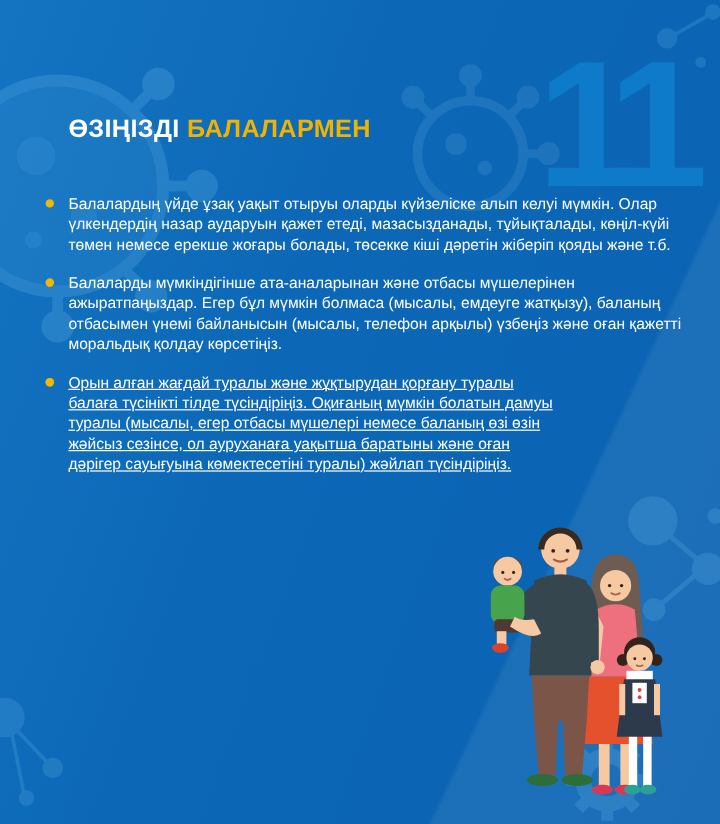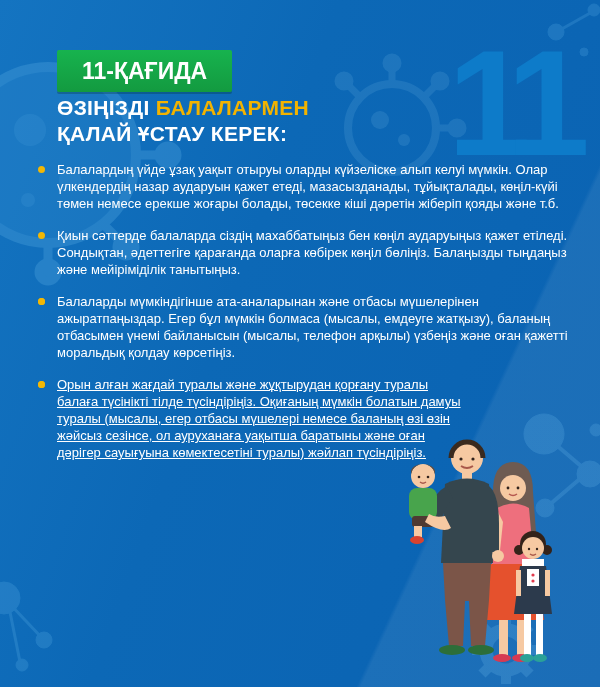--- a/index.html
+++ b/index.html
@@ -121,36 +121,30 @@
         <line x1="-17" y1="17" x2="-24" y2="24"></line>
           <line x1="17" y1="-17" x2="24" y2="-24"></line>
       </g>
     </g>
   </svg>
 
   <div class="band"></div>
 
   <div class="watermark">11</div>
 
-  <div class="badge">11-ҚАҒИДА</div>
 
   <h1 class="title">
     <span>ӨЗІҢІЗДІ</span>
     <span class="yellow">БАЛАЛАРМЕН</span><br>
-    <span>ҚАЛАЙ ҰСТАУ КЕРЕК:</span>
   </h1>
 
   <ul class="points">
     <li>
       <span class="dot"></span>
       <span>Балалардың үйде ұзақ уақыт отыруы оларды күйзеліске алып келуі мүмкін. Олар үлкендердің назар аударуын қажет етеді, мазасызданады, тұйықталады, көңіл-күйі төмен немесе ерекше жоғары болады, төсекке кіші дәретін жіберіп қояды және т.б.</span>
-    </li>
-    <li>
-      <span class="dot"></span>
-      <span>Қиын сәттерде балаларда сіздің махаббатыңыз бен көңіл аударуыңыз қажет етіледі. Сондықтан, әдеттегіге қарағанда оларға көбірек көңіл бөліңіз. Балаңызды тыңдаңыз және мейіріміділік танытыңыз.</span>
     </li>
     <li>
       <span class="dot"></span>
     </li>
     <li>
       <span class="dot"></span>
       <span>Балаларды мүмкіндігінше ата-аналарынан және отбасы мүшелерінен ажыратпаңыздар. Егер бұл мүмкін болмаса (мысалы, емдеуге жатқызу), баланың отбасымен үнемі байланысын (мысалы, телефон арқылы) үзбеңіз және оған қажетті моральдық қолдау көрсетіңіз.</span>
     </li>
     <li class="pad-a">
       <span class="dot"></span>

